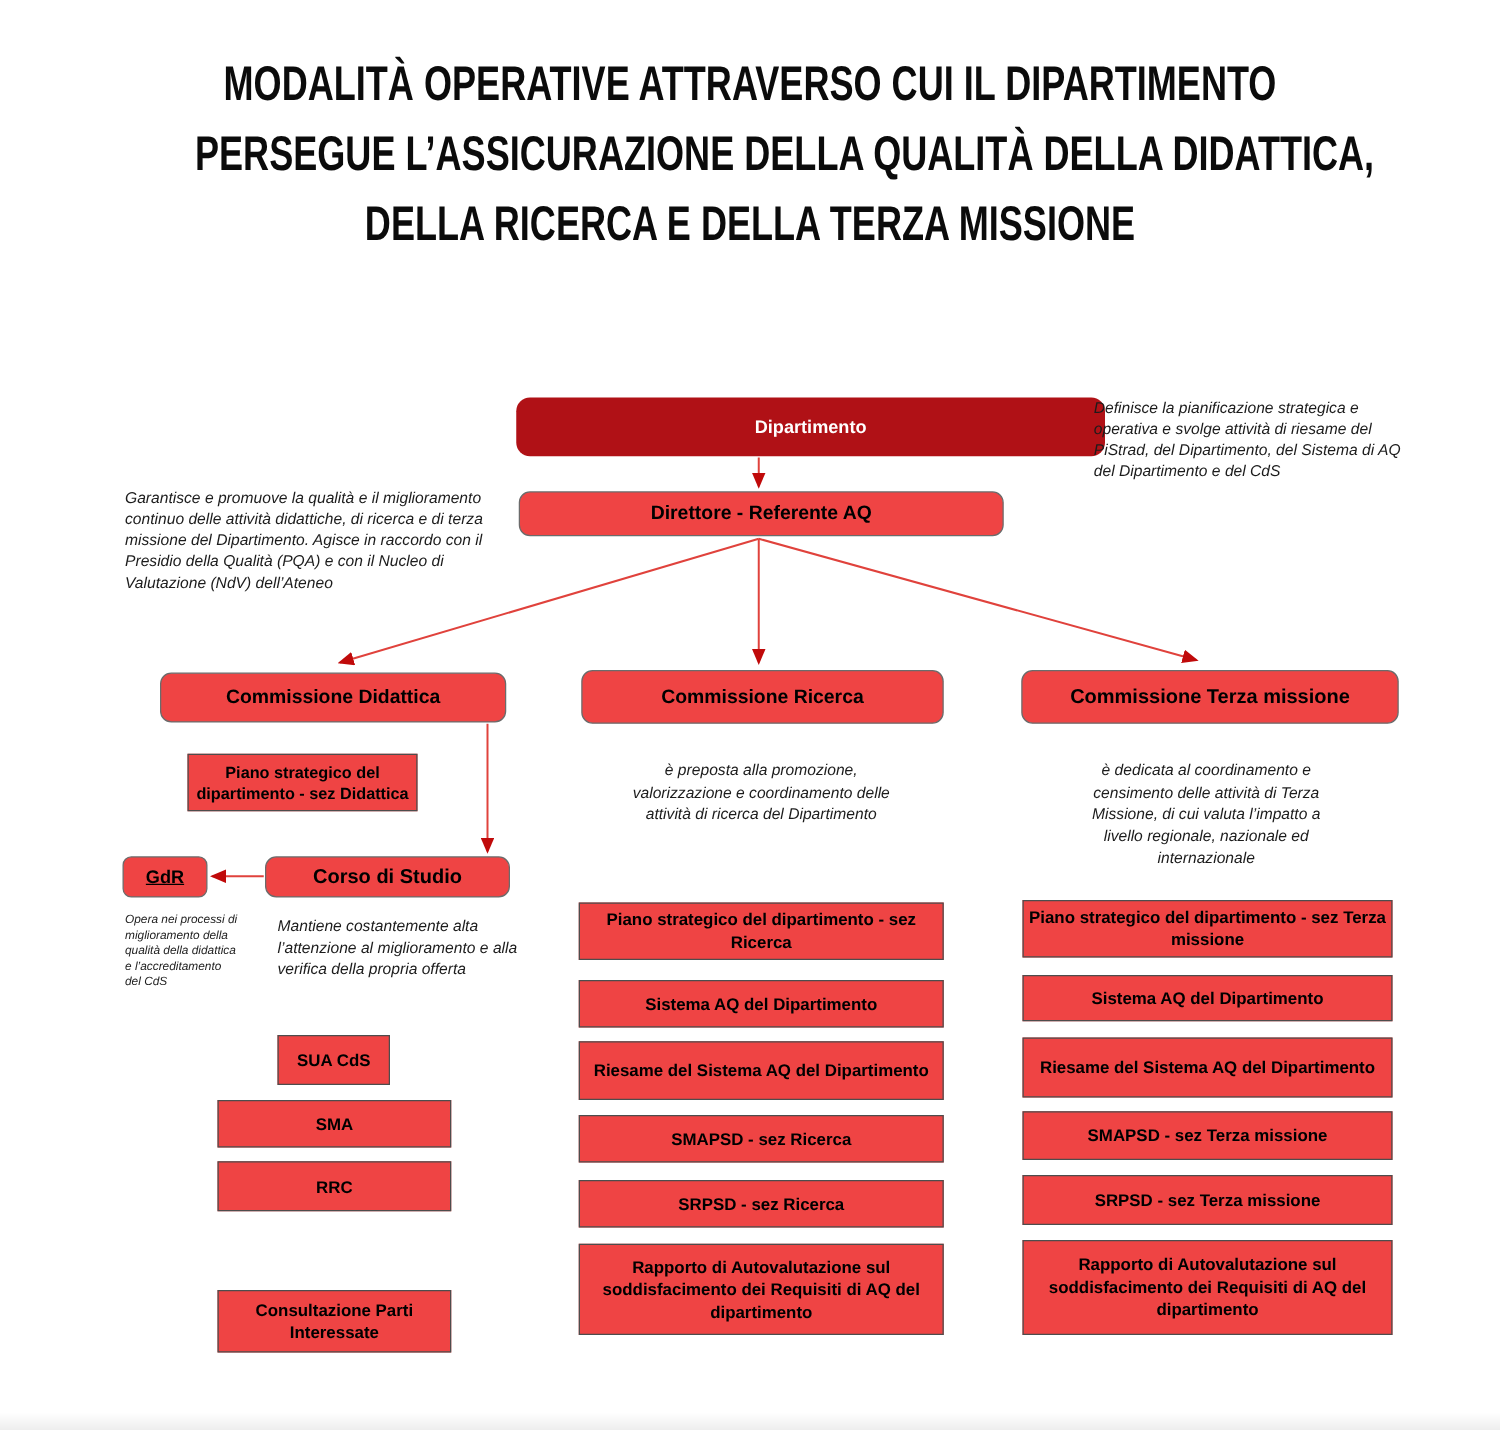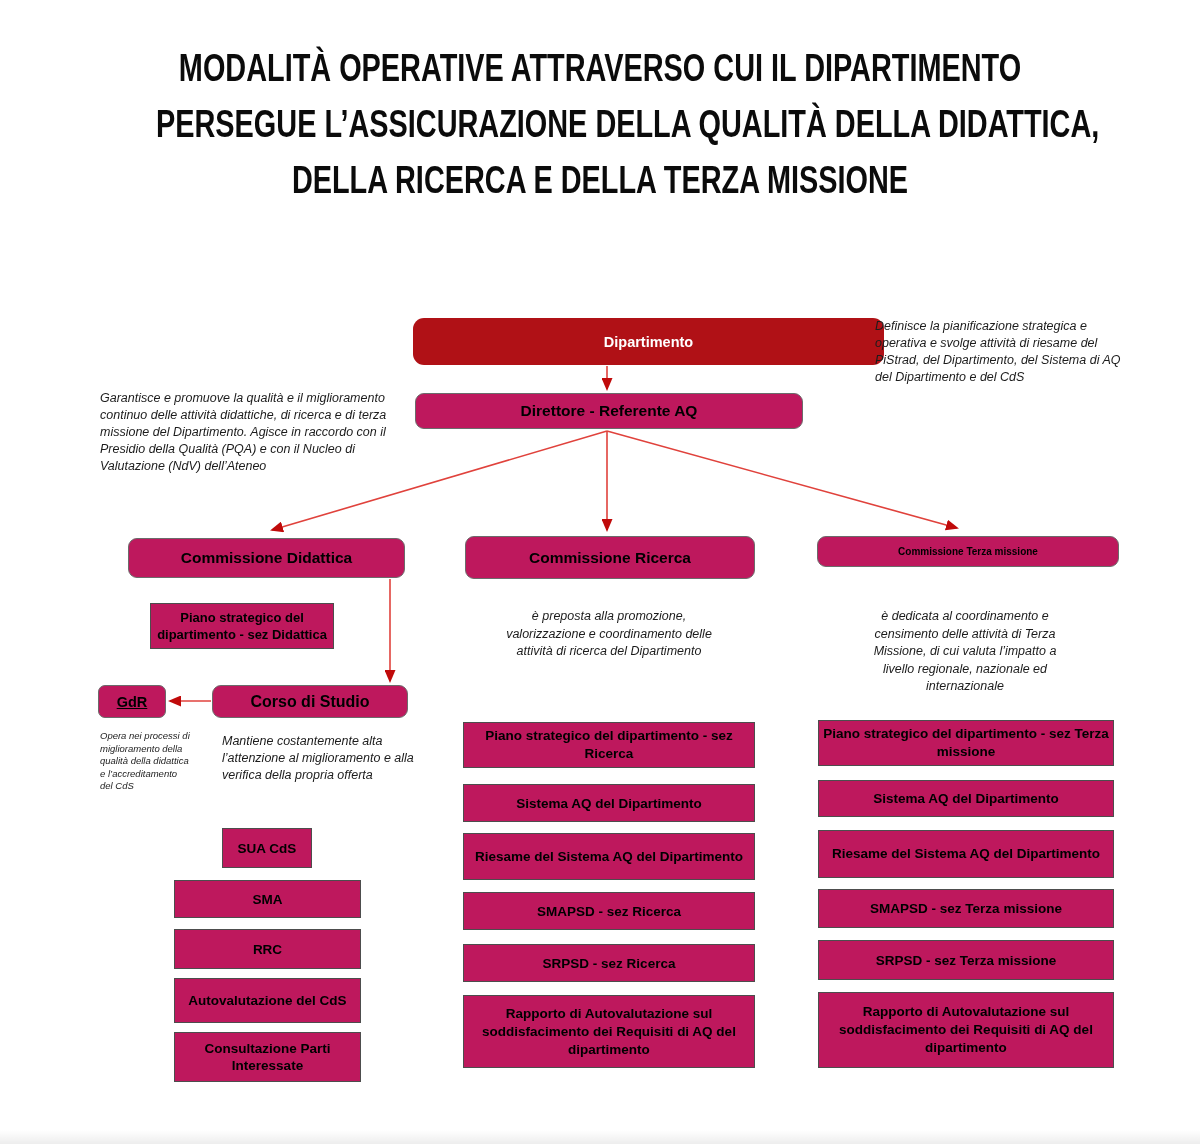--- a/index.html
+++ b/index.html
@@ -14,21 +14,21 @@
   .stage{
     position:relative;width:1200px;height:1144px;background:#ffffff;overflow:hidden;
     font-family:"Liberation Sans",sans-serif;color:var(--ink);
   }
   .title{
     position:absolute;left:0;top:40px;width:1200px;text-align:center;
     font-weight:700;font-size:39px;line-height:56px;color:#0b0b0b;
     transform:scaleX(0.74);transform-origin:50% 0;white-space:nowrap;
   }
   .box{
-    position:absolute;box-sizing:border-box;background:#be185d;
+    position:absolute;box-sizing:border-box;background:#ef4444;
     display:flex;align-items:center;justify-content:center;text-align:center;
     font-weight:700;color:var(--ink);padding:2px 4px;
   }
   .rd{border:1.4px solid var(--border_gray);border-radius:9px;}
   .sq{border:1.4px solid var(--border_dark);}
   .rootbox{
     background:var(--brand_red);color:#ffffff;border:none;border-radius:11px;
     font-size:14.5px;
     margin-left:41px;
   }
@@ -78,38 +78,37 @@
   <div class="box rd" style="left:415px;top:393px;width:388px;height:36px;font-size:15.5px;">
     <span>Direttore - Referente AQ</span>
   </div>
 
   <div class="box rd" style="left:128px;top:538px;width:277px;height:40px;font-size:15.5px;">
     <span>Commissione Didattica</span>
   </div>
   <div class="box rd" style="left:465px;top:536px;width:290px;height:43px;font-size:15.5px;">
     <span>Commissione Ricerca</span>
   </div>
-  <div class="box rd" style="left:817px;top:536px;width:302px;height:31px;font-size:10px;">
+  <div class="box rd" style="left:817px;top:536px;width:302px;height:43px;font-size:16px;">
     <span>Commissione Terza missione</span>
   </div>
 
   <div class="box sq" style="left:150px;top:603px;width:184px;height:46px;font-size:13px;line-height:17px;">Piano strategico del dipartimento - sez Didattica</div>
 
   <div class="box rd" style="left:98px;top:685px;width:68px;height:33px;font-size:14.5px;border-radius:7px;text-decoration:underline;">GdR</div>
 
   <div class="box rd" style="left:212px;top:685px;width:196px;height:33px;font-size:16px;">Corso di Studio</div>
 
   <div class="note" style="left:100px;top:730px;width:92px;font-size:9.5px;line-height:12.5px;">Opera nei processi di miglioramento della qualità della didattica e l’accreditamento del CdS</div>
 
   <div class="note" style="left:222px;top:733px;width:196px;">Mantiene costantemente alta l’attenzione al miglioramento e alla verifica della propria offerta</div>
 
   <div class="box sq" style="left:222px;top:828px;width:90px;height:40px;font-size:13.5px;">SUA CdS</div>
   <div class="box sq" style="left:174px;top:880px;width:187px;height:38px;font-size:13.5px;">SMA</div>
   <div class="box sq" style="left:174px;top:929px;width:187px;height:40px;font-size:13.5px;">RRC</div>
-  <div class="box sq" style="left:174px;top:978px;width:187px;height:45px;font-size:13.5px;line-height:17px;">Autovalutazione del CdS</div>
   <div class="box sq" style="left:174px;top:1032px;width:187px;height:50px;font-size:13.5px;line-height:17px;">Consultazione Parti Interessate</div>
 
   <div class="note center" style="left:504px;top:608px;width:210px;line-height:17.5px;">è preposta alla promozione, valorizzazione e coordinamento delle attività di ricerca del Dipartimento</div>
 
   <div class="box sq" style="left:463px;top:722px;width:292px;height:46px;font-size:13.5px;line-height:18px;">Piano strategico del dipartimento - sez Ricerca</div>
   <div class="box sq" style="left:463px;top:784px;width:292px;height:38px;font-size:13.5px;">Sistema AQ del Dipartimento</div>
   <div class="box sq" style="left:463px;top:833px;width:292px;height:47px;font-size:13.5px;line-height:18px;">Riesame del Sistema AQ del Dipartimento</div>
   <div class="box sq" style="left:463px;top:944px;width:292px;height:38px;font-size:13.5px;">SRPSD - sez Ricerca</div>
   <div class="box sq" style="left:463px;top:892px;width:292px;height:38px;font-size:13.5px;">SMAPSD - sez Ricerca</div>
   <div class="box sq" style="left:463px;top:995px;width:292px;height:73px;font-size:13.5px;line-height:18px;">Rapporto di Autovalutazione sul soddisfacimento dei Requisiti di AQ del dipartimento</div>

